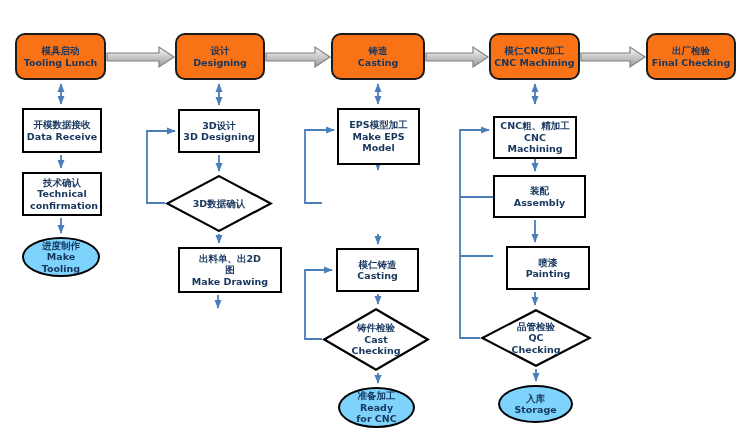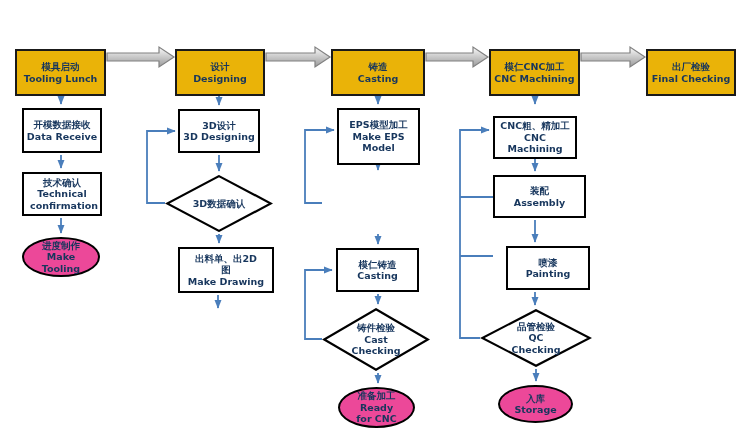--- a/index.html
+++ b/index.html
@@ -3,22 +3,22 @@
 <meta charset="utf-8">
 <style>
   html,body{margin:0;padding:0;background:#ffffff;}
   .stage{position:relative;width:750px;height:446px;background:#ffffff;overflow:hidden;
          font-family:"DejaVu Sans","Liberation Sans",sans-serif;}
   .wires{position:absolute;left:0;top:0;}
   .node{position:absolute;display:flex;flex-direction:column;align-items:center;justify-content:center;
         text-align:center;color:#17365d;font-size:9.5px;font-weight:bold;line-height:11.5px;box-sizing:border-box;}
   .node span{display:block;margin:0 auto;position:relative;z-index:2;}
   .rect{border:2px solid #000;background:#fff;}
-  .round{border:2.5px solid #1a1a1a;border-radius:0;background:#eab308;margin-top:16px;}
-  .ellipse{border:2px solid #000;border-radius:50%;background:#ec4899;align-items:center;}
+  .round{border:2.5px solid #1a1a1a;border-radius:10px;background:#f97316;}
+  .ellipse{border:2px solid #000;border-radius:50%;background:#7dd3fc;align-items:center;}
   .diamond{background:transparent;border:none;}
   .diamond .shape{position:absolute;left:0;top:0;width:100%;height:100%;z-index:1;}
 </style>
 </head>
 <body>
 
 <div class="stage">
 
   <svg class="wires" width="750" height="446" viewBox="0 0 750 446">
     <defs>
@@ -106,21 +106,21 @@
   <div class="node rect" style="left:178px;top:109px;width:82px;height:44px">
     <span>3D设计</span>
     <span>3D Designing</span>
   </div>
   <div class="node diamond" style="left:165px;top:175px;width:108px;height:57px">
     <svg class="shape" viewBox="0 0 100 100" preserveAspectRatio="none">
       <polygon points="50,2 98,50 50,98 2,50" fill="#ffffff" stroke="#000000" stroke-width="2.2" vector-effect="non-scaling-stroke"></polygon>
     </svg>
     <span style="max-width:58px">3D数据确认</span>
   </div>
-  <div class="node rect" style="left:178px;top:247px;width:96px;height:46px">
+  <div class="node rect" style="left:178px;top:247px;width:104px;height:46px">
     <span style="max-width:66px">出料单、出2D图</span>
     <span>Make Drawing</span>
   </div>
 
   <div class="node rect" style="left:337px;top:108px;width:83px;height:57px">
     <span>EPS模型加工</span>
     <span style="max-width:58px">Make EPS Model</span>
   </div>
   <div class="node rect" style="left:336px;top:248px;width:83px;height:44px">
     <span>模仁铸造</span>

